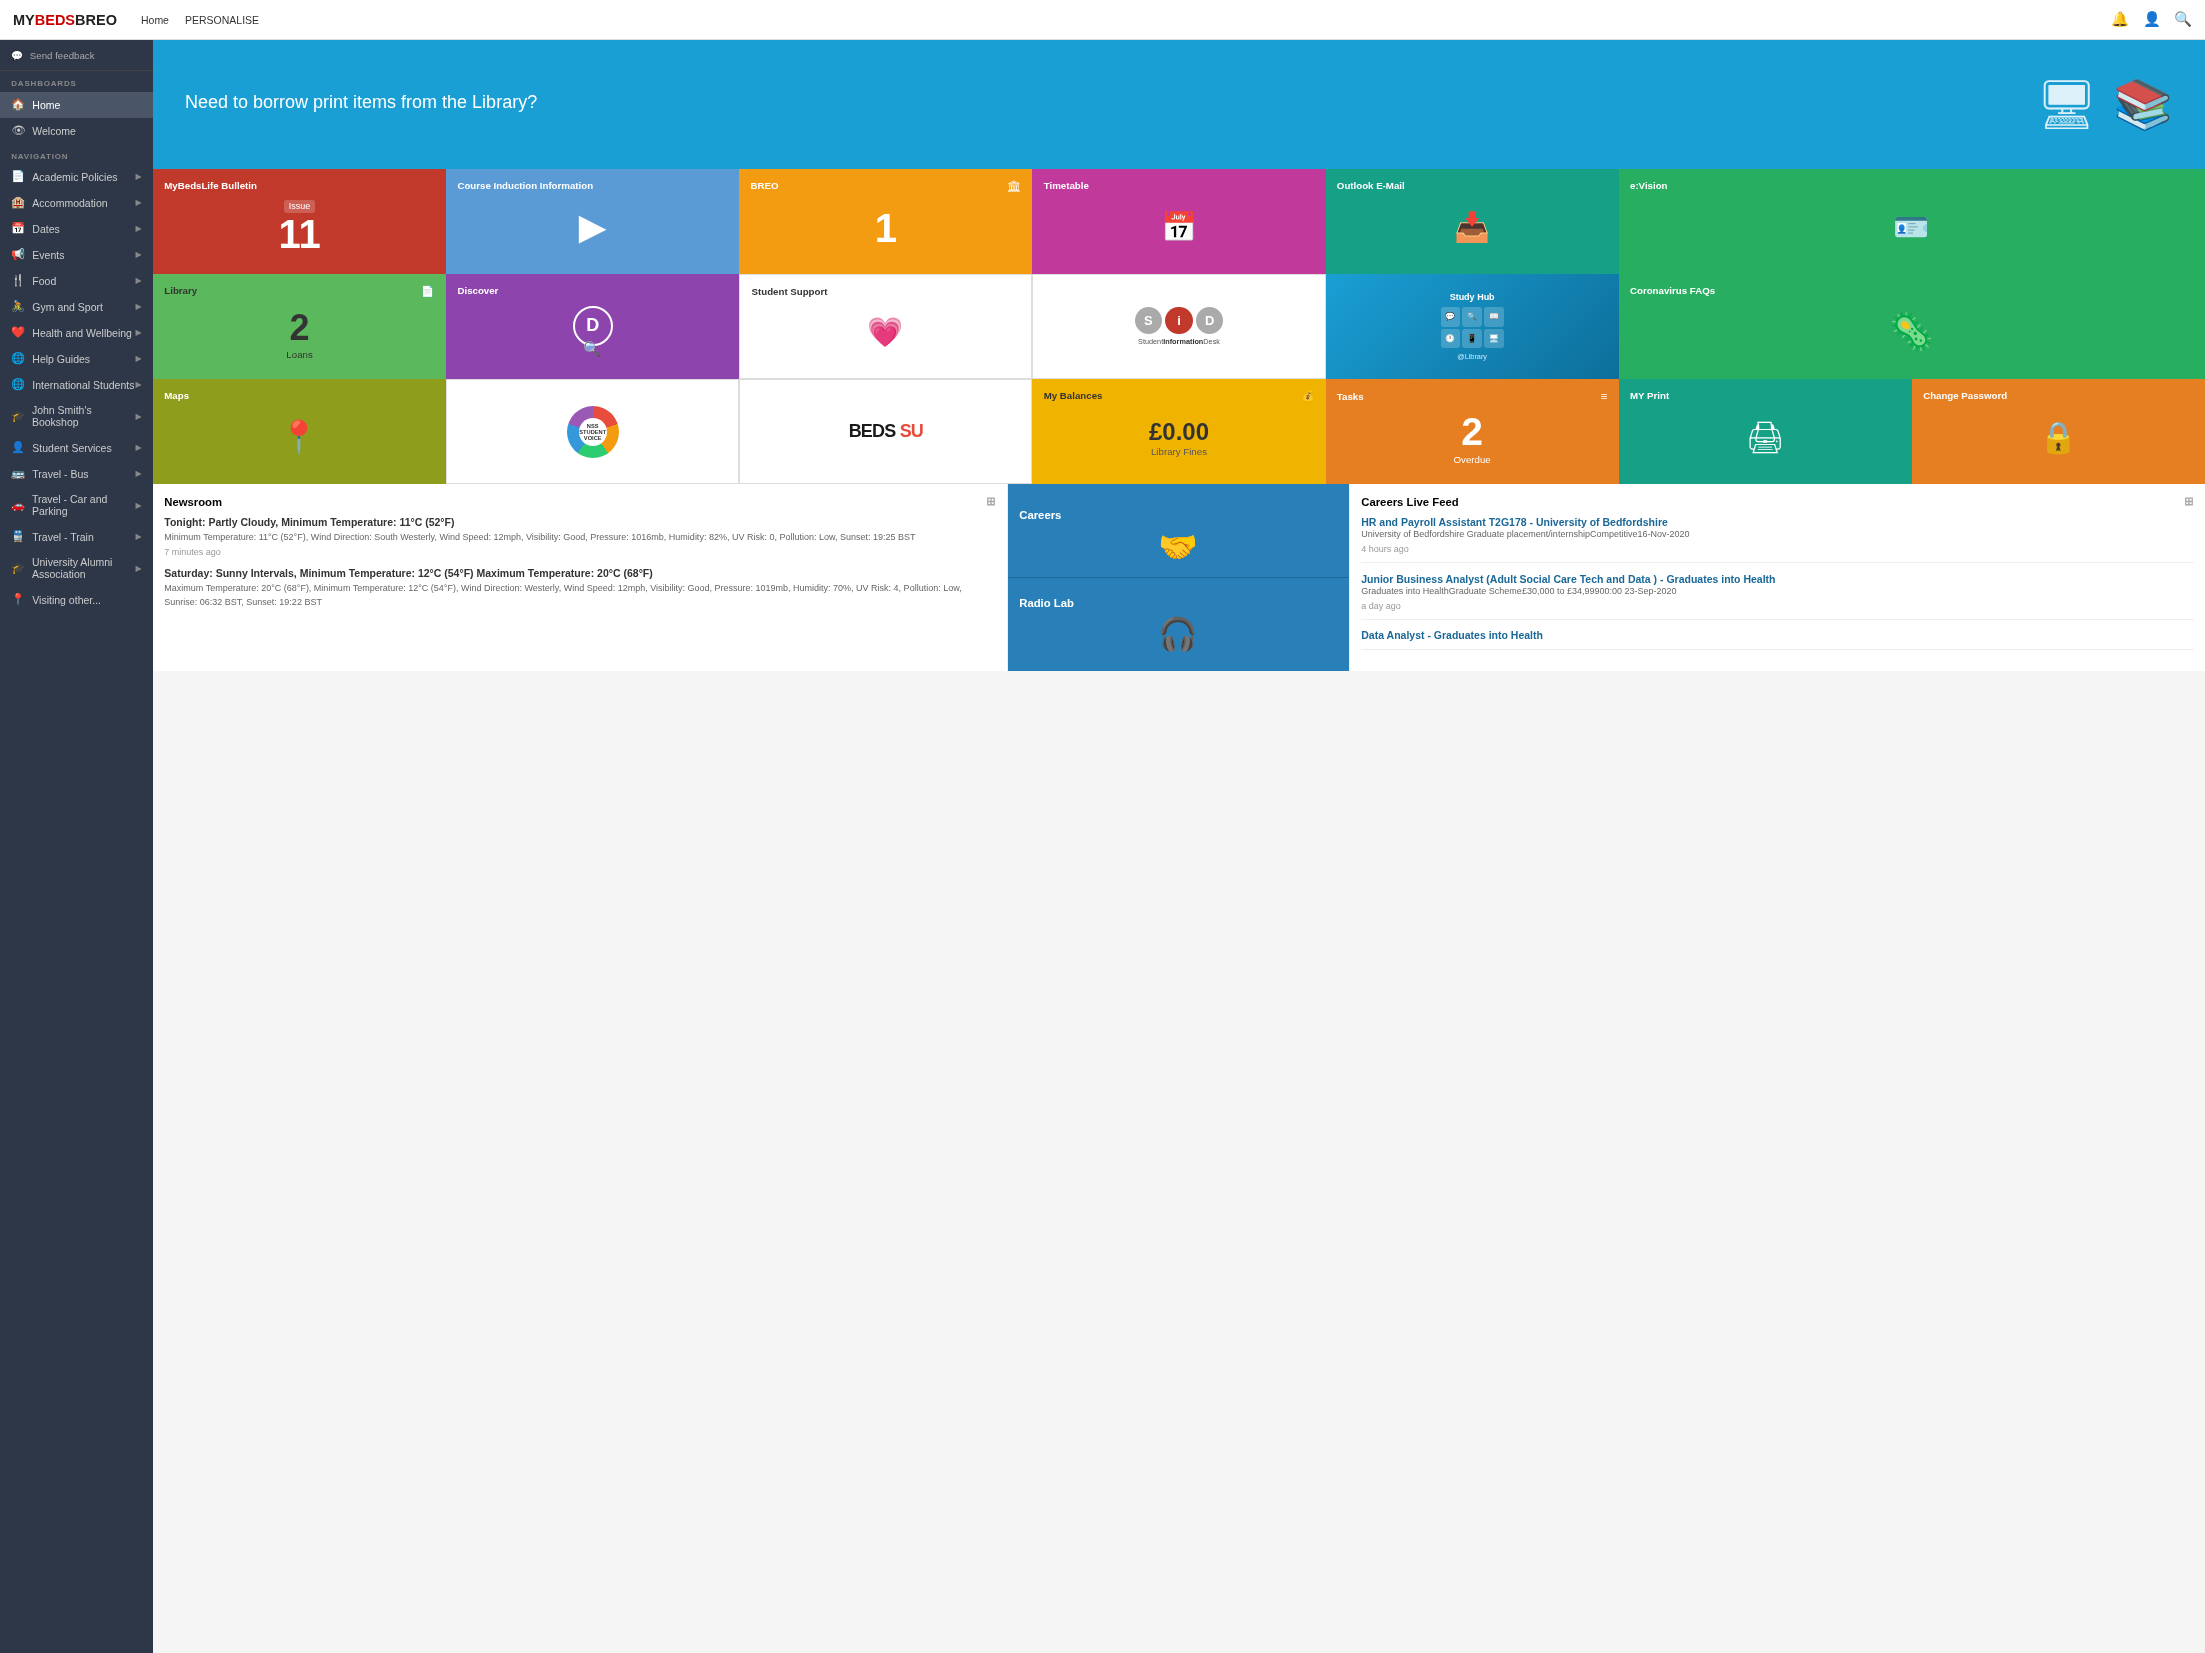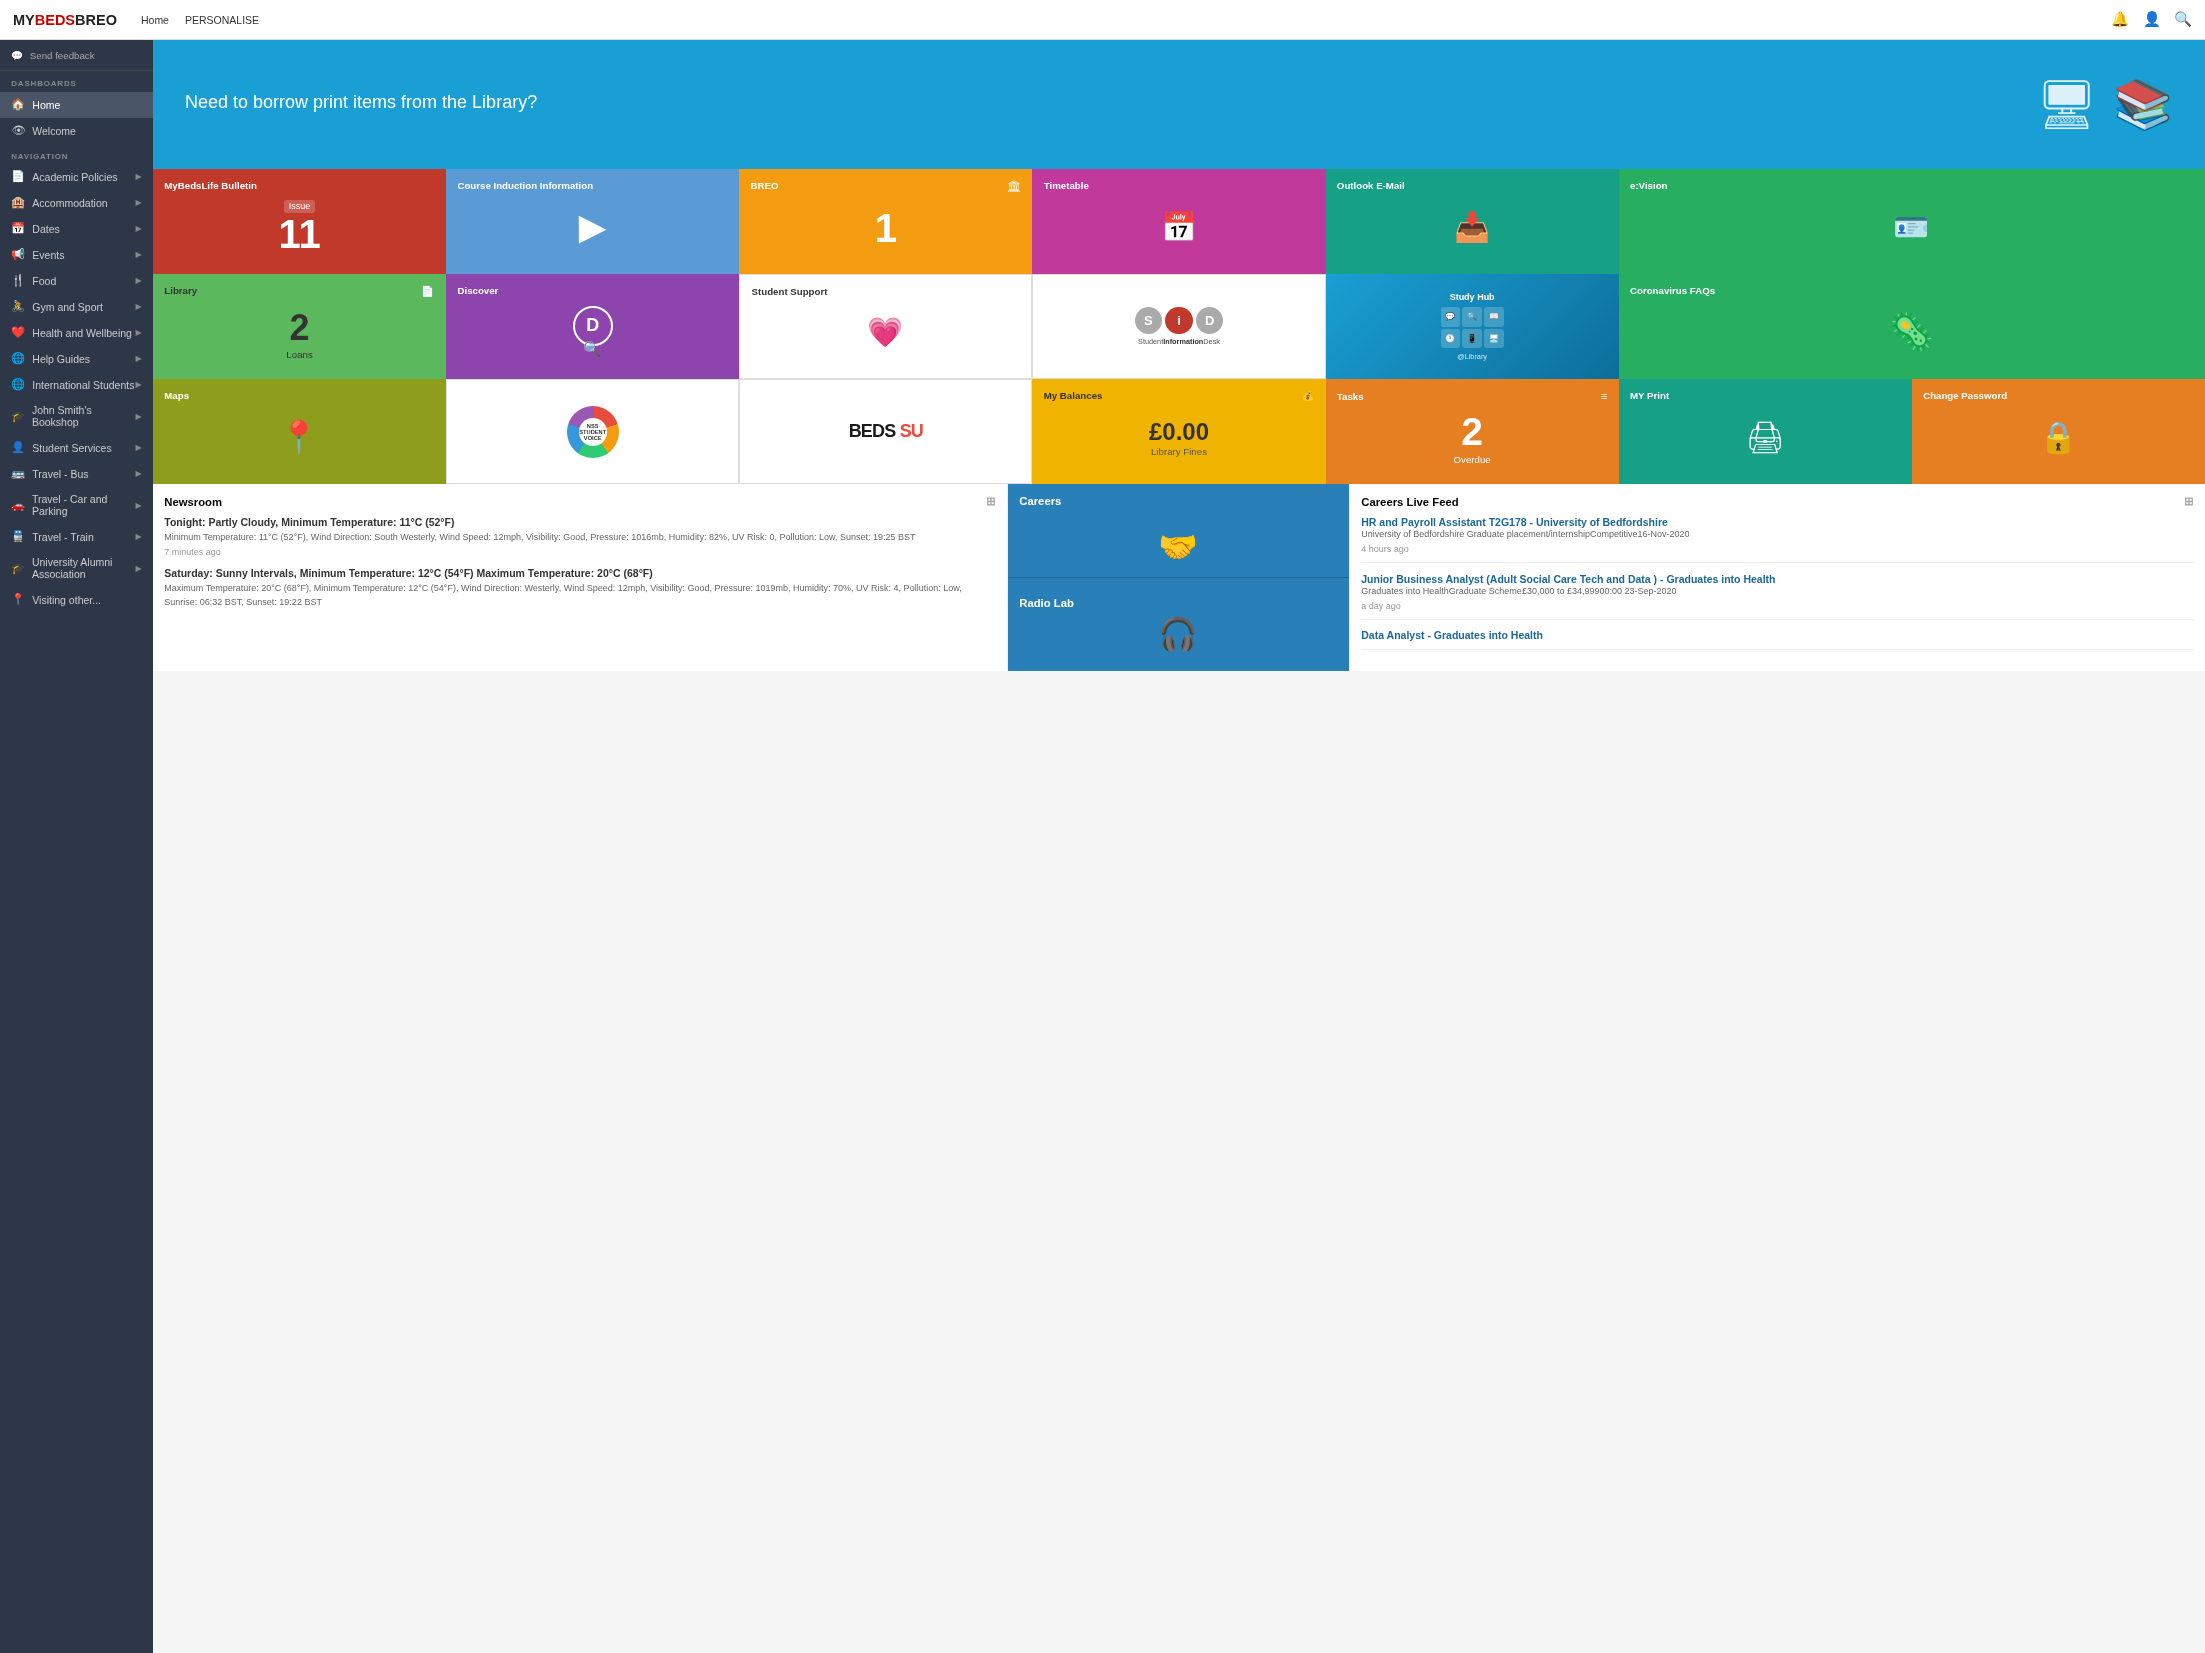--- a/index.html
+++ b/index.html
@@ -105,21 +105,21 @@
     .newsroom-item { margin-bottom: 9.7px; }
     .newsroom-item .headline { font-size: 10.5px; font-weight: bold; color: #333; margin-bottom: 3.2px; }
     .newsroom-item .detail { font-size: 9px; color: #666; line-height: 1.5; }
     .newsroom-item .timestamp { font-size: 9px; color: #999; margin-top: 2.4px; }
 
     .careers-panel {
       display: flex; flex-direction: column; border-right: 0.8px solid #eee;
     }
     .careers-tile {
       background: #2980b9; flex: 1; display: flex; flex-direction: column;
-      align-items: center; justify-content: space-between; padding: 11.3px; cursor: pointer;
+      align-items: center; justify-content: flex-end; padding: 11.3px; cursor: pointer;
     }
     .careers-tile-title { color: #fff; font-weight: bold; font-size: 11.3px; margin-bottom: 6.5px; width: 100%; }
     .careers-icon { font-size: 32px; color: #fff; }
     .radio-tile {
       background: #2980b9; flex: 1; display: flex; flex-direction: column;
       align-items: center; justify-content: center; padding: 11.3px; cursor: pointer;
       border-top: 1.6px solid #1a6898;
     }
     .radio-tile-title { color: #fff; font-weight: bold; font-size: 11.3px; margin-bottom: 6.5px; width: 100%; }
     .radio-icon { font-size: 32px; color: #fff; }

